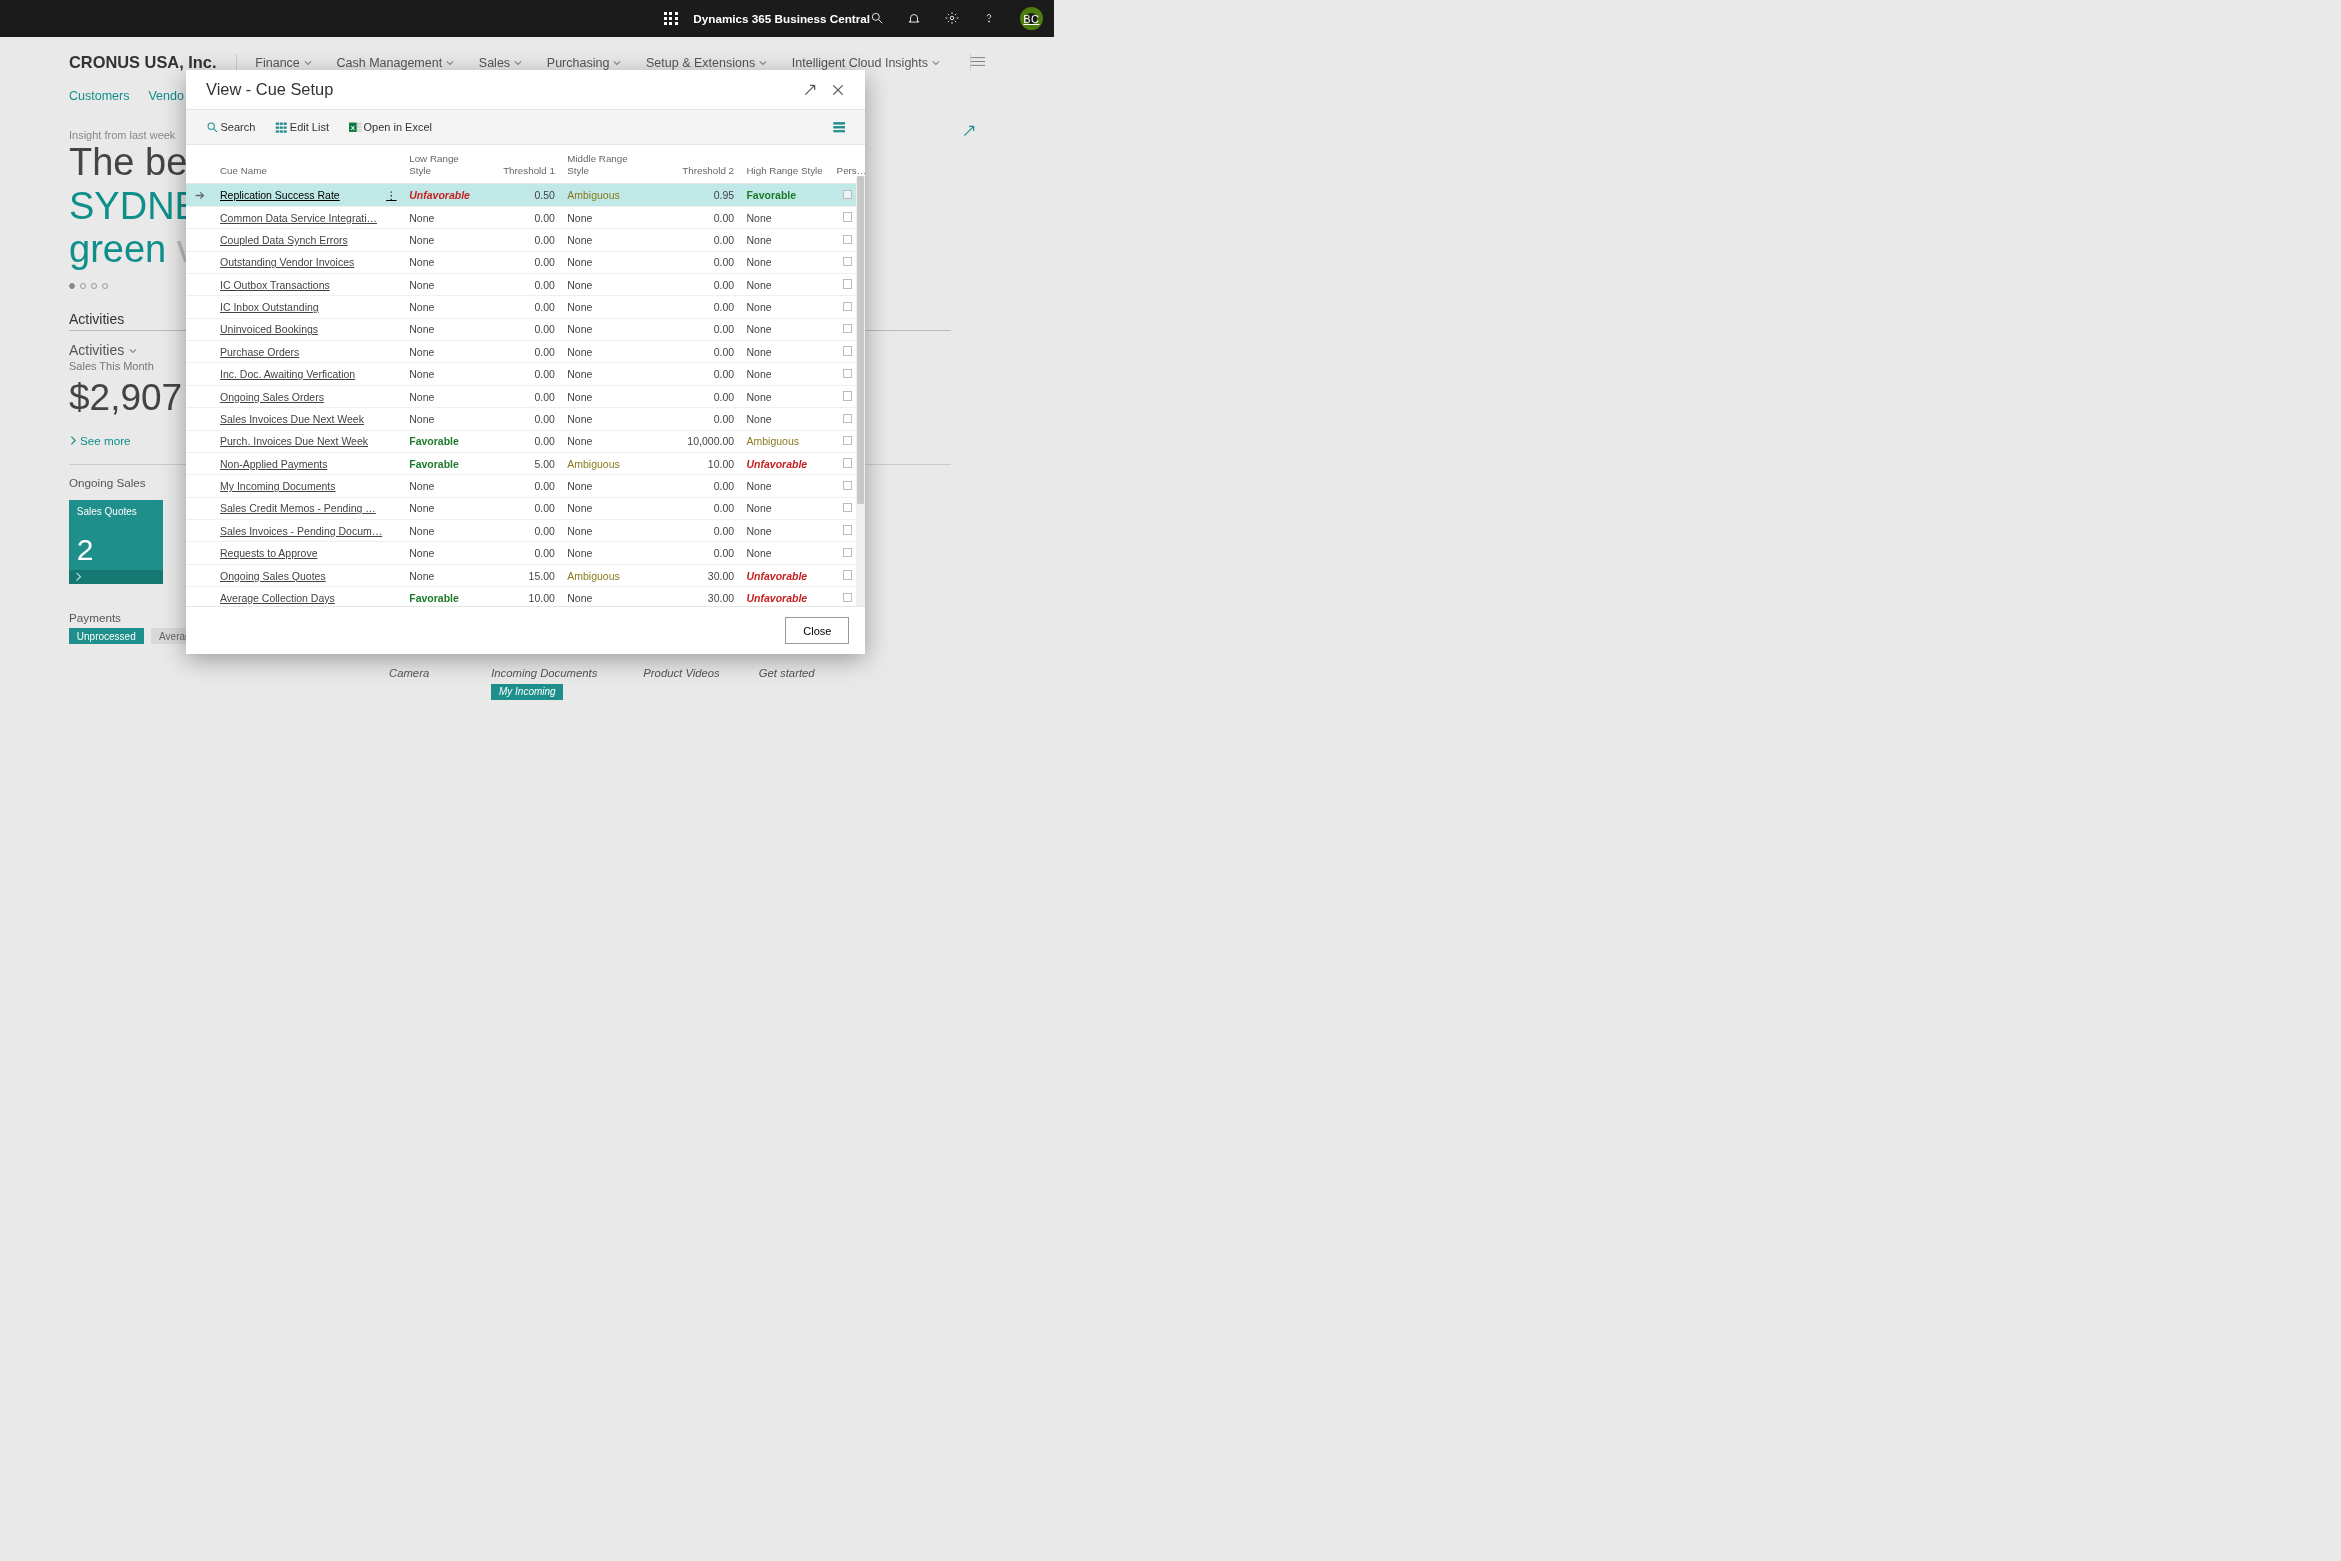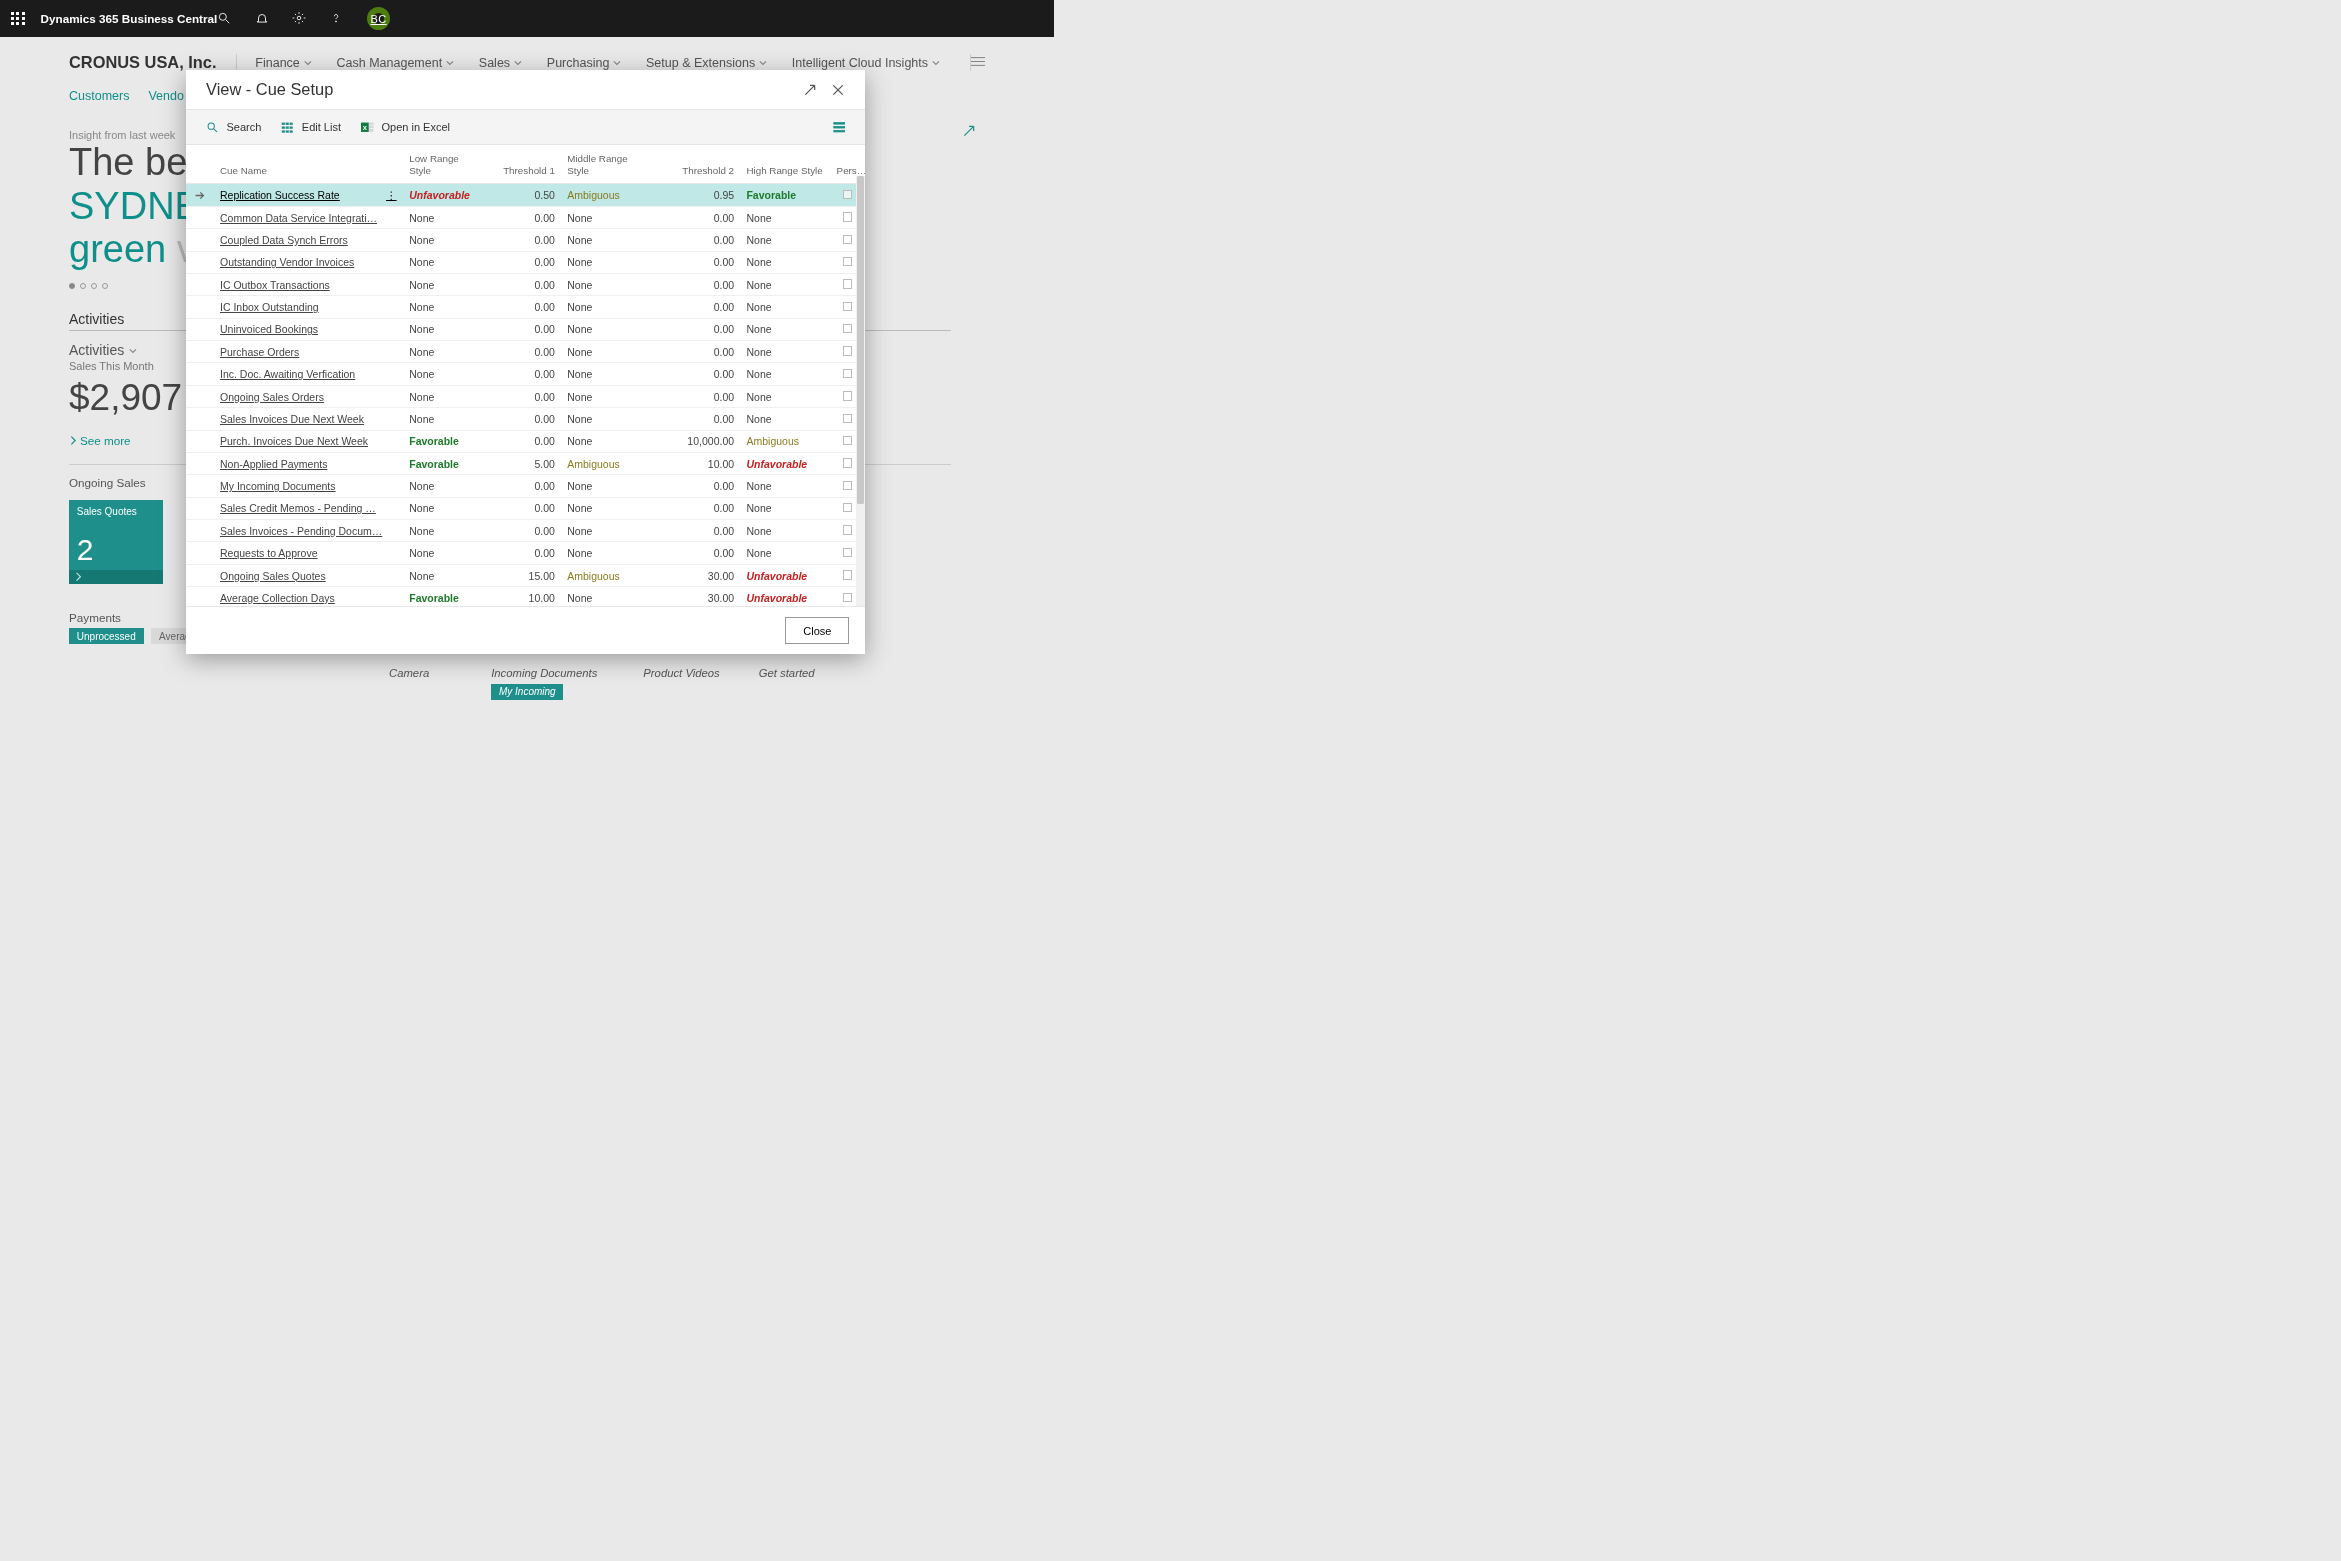--- a/index.html
+++ b/index.html
@@ -1,20 +1,20 @@
 <!DOCTYPE html>
 <html style="font-size:12.5px"><head>
 <meta charset="utf-8">
 <style>
   * { box-sizing: border-box; margin: 0; padding: 0; }
   html, body { width: 100%; height: 100%; font-family: "Segoe UI", Arial, sans-serif; background: #e9e9e9; overflow: hidden; }
   body { position: relative; width: 1054px; height: 703px; }
 
   
-  .topbar { position: absolute; top:0; left:0; right:0; height:37px; background:#1b1b1b; color:#fff; display:flex; align-items:center; padding:0 11px; justify-content:flex-start; }
+  .topbar { position: absolute; top:0; left:0; right:0; height:37px; background:#1b1b1b; color:#fff; display:flex; align-items:center; padding:0 11px; justify-content:flex-end; }
   .topbar-left { display:flex; align-items:center; gap:15.6px; }
   .waffle { width:14px; height:14px; display:grid; grid-template-columns:repeat(3,3.1px); grid-template-rows:repeat(3,3.1px); gap:2.3px; }
   .waffle span { background:#fff; width:3.1px; height:3.1px; }
   .product { font-size:11.7px; font-weight:600; }
   .topbar-right { display:flex; align-items:center; gap:23.4px; }
   .top-icon { width:14px; height:14px; stroke:#fff; fill:none; stroke-width:1.5; }
   .avatar-tb { width:23.4px; height:23.4px; border:6px solid #4d7c0f; border-radius:50%; display:flex; align-items:center; justify-content:center; font-size:11px; letter-spacing:0.4px;text-decoration:underline; }
 
   
   .page { position:absolute; top:37px; left:0; right:0; bottom:0; background:#e9e9e9; padding:7.8px 69px 0 69px; color:#333; }
@@ -60,21 +60,21 @@
   .expand-bg { position:absolute; top:87px; right:78px; width:14px; height:14px; }
 
   
   .modal-back { position:absolute; left:186px; top:70px; width:679px; height:584px; background:#fff; box-shadow:0 6.2px 23.4px rgba(0,0,0,0.35); display:flex; flex-direction:column; }
   .modal-head { height:39px; display:flex; align-items:center; justify-content:space-between; padding:0 20px; }
   .modal-title { font-size:16.4px; color:#333; }
   .modal-head-icons { display:flex; gap:14px; }
   .modal-head-icons svg { width:14px; height:14px; stroke:#555; fill:none; stroke-width:1.6; cursor:pointer;}
 
   .modal-toolbar { height:36px; background:#f4f4f4; border-top:0.8px solid #e4e4e4; border-bottom:0.8px solid #e4e4e4; display:flex; align-items:center; padding:0 20px; gap:20px; font-size:11px; color:#333;}
-  .tb-item { display:flex; align-items:center; gap:8px; cursor:pointer;}
+  .tb-item { display:flex; align-items:center; gap:2px; cursor:pointer;}
   .tb-item svg{ width:12.5px; height:12.5px; }
   .tb-spacer { flex:1; }
   .tb-right svg{ stroke:#1e8f8a; fill:#1e8f8a;}
 
   .grid-wrap { flex:1; overflow:hidden; position:relative; }
   .grid-scroll { position:absolute; inset:0; overflow:hidden; }
   table.grid { width:100%; border-collapse:collapse; font-size:10.5px; color:#444; table-layout:fixed;}
   table.grid th { text-align:left; font-weight:400; color:#666; font-size:9.8px; padding:7.8px 6.2px 6.2px 6.2px; border-bottom:0.8px solid #e6e6e6; vertical-align:bottom; line-height:1.25;}
   table.grid th.num, table.grid td.num { text-align:right; }
   table.grid td { padding:4.7px 6.2px; border-bottom:0.8px solid #efefef; white-space:nowrap; overflow:hidden; text-overflow:ellipsis;}

